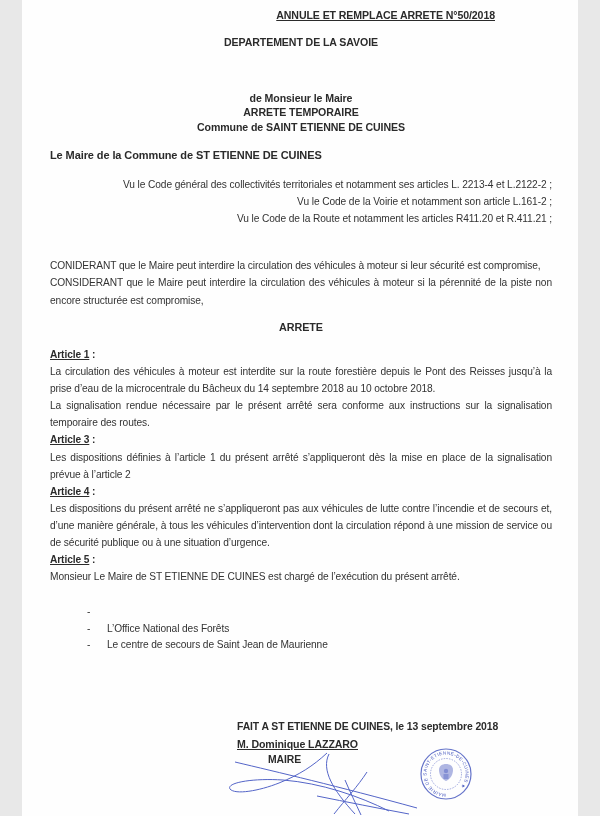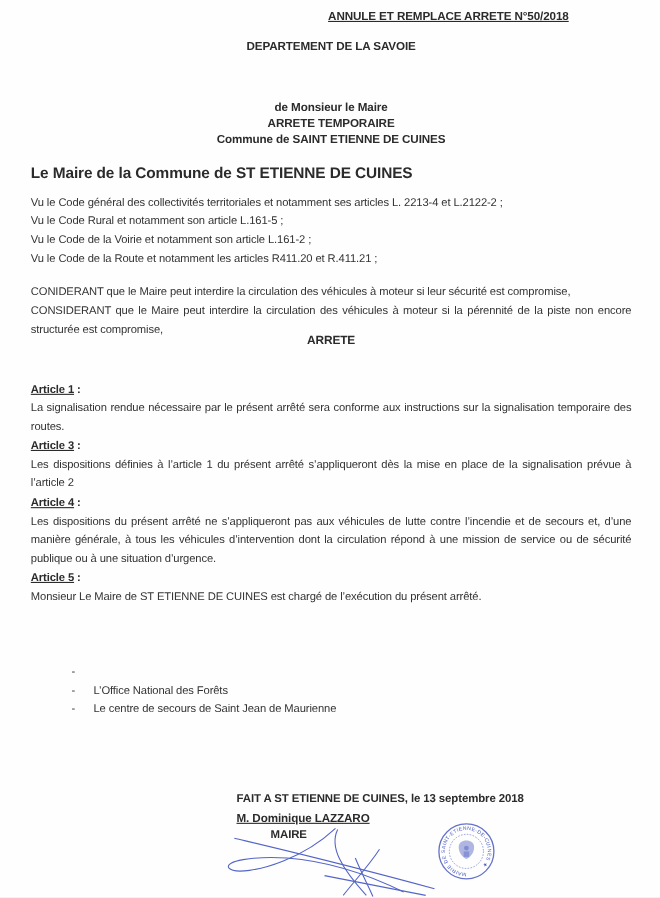--- a/index.html
+++ b/index.html
@@ -1,35 +1,35 @@
 <!DOCTYPE html>
 <html><head>
 <meta charset="utf-8">
 <style>
   html,body{margin:0;padding:0;background:#e8e8e8;}
   .page{
-    position:relative;width:600px;height:816px;margin:0 auto;
+    position:relative;width:556px;height:816px;margin:0 auto;
     background:#fefefe;overflow:hidden;
     font-family:"Liberation Sans","DejaVu Sans",sans-serif;
     font-size:10.2px;letter-spacing:-0.1px;color:#333;
   }
   .abs{position:absolute;left:28px;right:26px;}
   .center{text-align:center;}
   .annule{top:9px;text-align:right;right:83px;font-weight:bold;text-decoration:underline;font-size:10.6px;color:#2b2b2b;}
   .h-dep{top:36px;}
   .h-tmp{top:64px;margin-top:42px;}
   .h-mai{top:92px;}
   .h-com{top:121px;}
   .hline{font-weight:bold;font-size:10.6px;color:#2b2b2b;}
-  .intro{top:149px;font-weight:bold;font-size:14px;color:#2b2b2b;}
-  .vu{top:176px;line-height:17px;}
+  .intro{top:149px;font-weight:bold;font-size:11px;color:#2b2b2b;}
+  .vu{top:176px;line-height:17px;text-align:right;}
   .vu div{white-space:nowrap;}
   .considerant{top:257px;line-height:17.4px;}
   .considerant p{margin:0;text-align:justify;}
-  .arrete-title{top:304px;font-weight:bold;font-size:10.8px;color:#2b2b2b;text-align:center;}
+  .arrete-title{top:321px;font-weight:bold;font-size:10.8px;color:#2b2b2b;text-align:center;}
   .articles{top:346px;line-height:17.1px;}
   .art-label{font-weight:bold;color:#2b2b2b;}
   .art-label .lbl{text-decoration:underline;text-align:center;}
   .art-body{margin:0 0 0 0;text-align:justify;}
   .ampliation{top:604px;line-height:16.6px;}
   .amp-item{display:flex;}
   .amp-dash{width:20px;padding-left:37px;flex:none;}
   .fait{top:709px;left:215px;right:auto;font-weight:bold;font-size:10.4px;color:#2b2b2b;white-space:nowrap;margin-top:12px;}
   .sig-name{top:738px;left:215px;right:auto;font-weight:bold;text-decoration:underline;font-size:10.6px;color:#2b2b2b;}
   .sig-title{top:754px;left:215px;right:auto;font-weight:bold;font-size:10.4px;color:#2b2b2b;padding-left:31px;}
@@ -45,34 +45,34 @@
 
   <div class="abs center hline h-dep">DEPARTEMENT DE LA SAVOIE</div>
   <div class="abs center hline h-tmp">ARRETE TEMPORAIRE</div>
   <div class="abs center hline h-mai">de Monsieur le Maire</div>
   <div class="abs center hline h-com">Commune de SAINT ETIENNE DE CUINES</div>
 
   <div class="abs intro">Le Maire de la Commune de ST ETIENNE DE CUINES</div>
 
   <div class="abs vu">
     <div>Vu le Code général des collectivités territoriales et notamment ses articles L. 2213-4 et L.2122-2 ;</div>
-    <div>Vu le Code Rural et notamment son article L.161-5 ;</div>
     <div>Vu le Code de la Voirie et notamment son article L.161-2 ;</div>
     <div>Vu le Code de la Route et notamment les articles R411.20 et R.411.21 ;</div>
   </div>
 
   <div class="abs considerant">
     <p>CONIDERANT que le Maire peut interdire la circulation des véhicules à moteur si leur sécurité est compromise,</p>
     <p>CONSIDERANT que le Maire peut interdire la circulation des véhicules à moteur si la pérennité de la piste non encore structurée est compromise,</p>
   </div>
 
   <div class="abs center arrete-title">ARRETE</div>
 
   <div class="abs articles">
     <div class="art-label"><span class="lbl">Article 1</span><span> :</span></div>
+    <p class="art-body">La circulation des véhicules à moteur est interdite sur la route forestière  depuis le Pont des Reisses  jusqu’à la prise d’eau de la microcentrale du Bâcheux du 14 septembre 2018 au 10 octobre 2018.</p>
     <p class="art-body">La signalisation rendue nécessaire par le présent arrêté sera conforme aux instructions sur la signalisation temporaire des routes.</p>
     <div class="art-label"><span class="lbl">Article 3</span><span> :</span></div>
     <p class="art-body">Les dispositions définies à l’article 1 du présent arrêté s’appliqueront dès la mise en place de la signalisation prévue à l’article 2</p>
     <div class="art-label"><span class="lbl">Article 4</span><span> :</span></div>
     <p class="art-body">Les dispositions du présent arrêté ne s’appliqueront pas aux véhicules de lutte contre l’incendie et de secours et, d’une manière générale, à tous les véhicules d’intervention dont la circulation répond à une mission de service ou de sécurité publique ou à une situation d’urgence.</p>
     <div class="art-label"><span class="lbl">Article 5</span><span> :</span></div>
     <p class="art-body">Monsieur Le Maire de ST ETIENNE DE CUINES est chargé de l’exécution du présent arrêté.</p>
   </div>
 
   <div class="abs ampliation">

